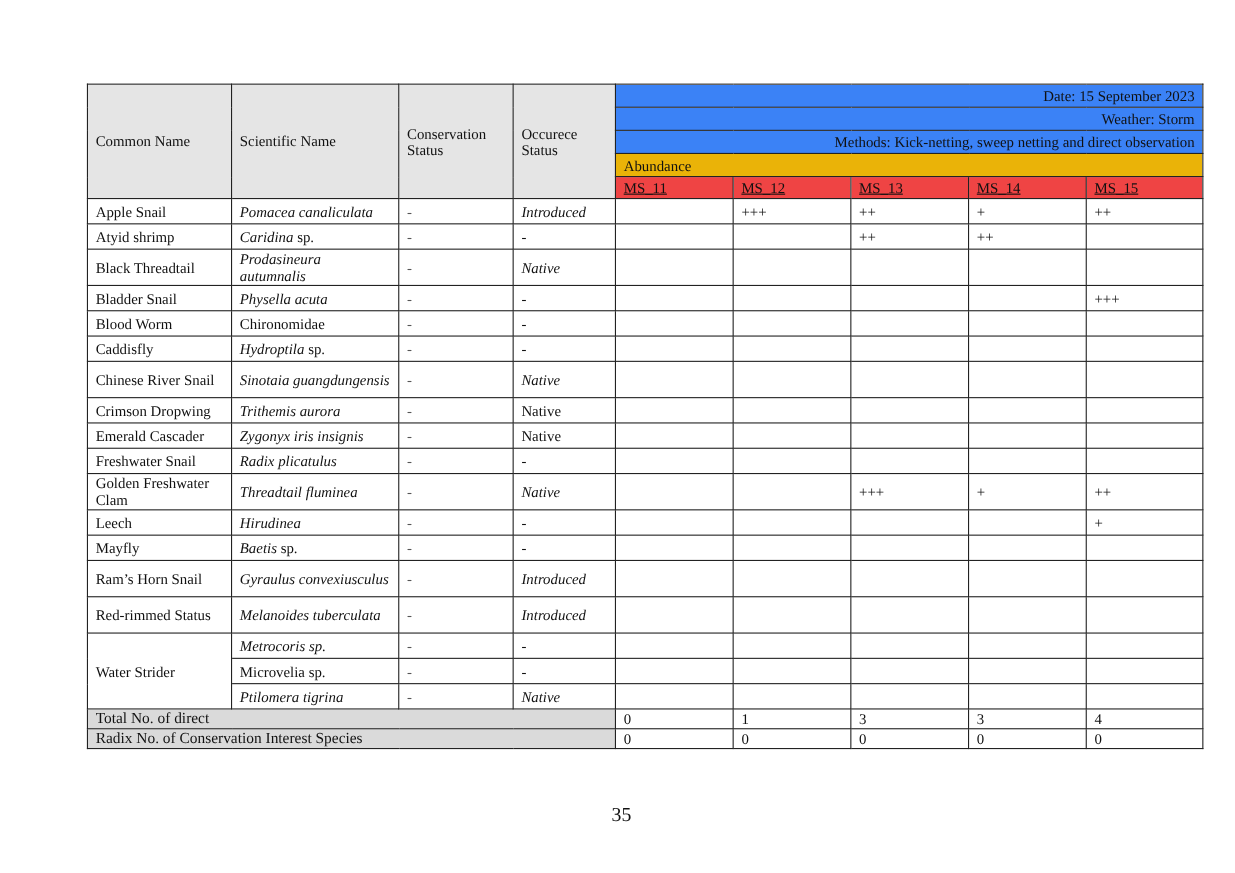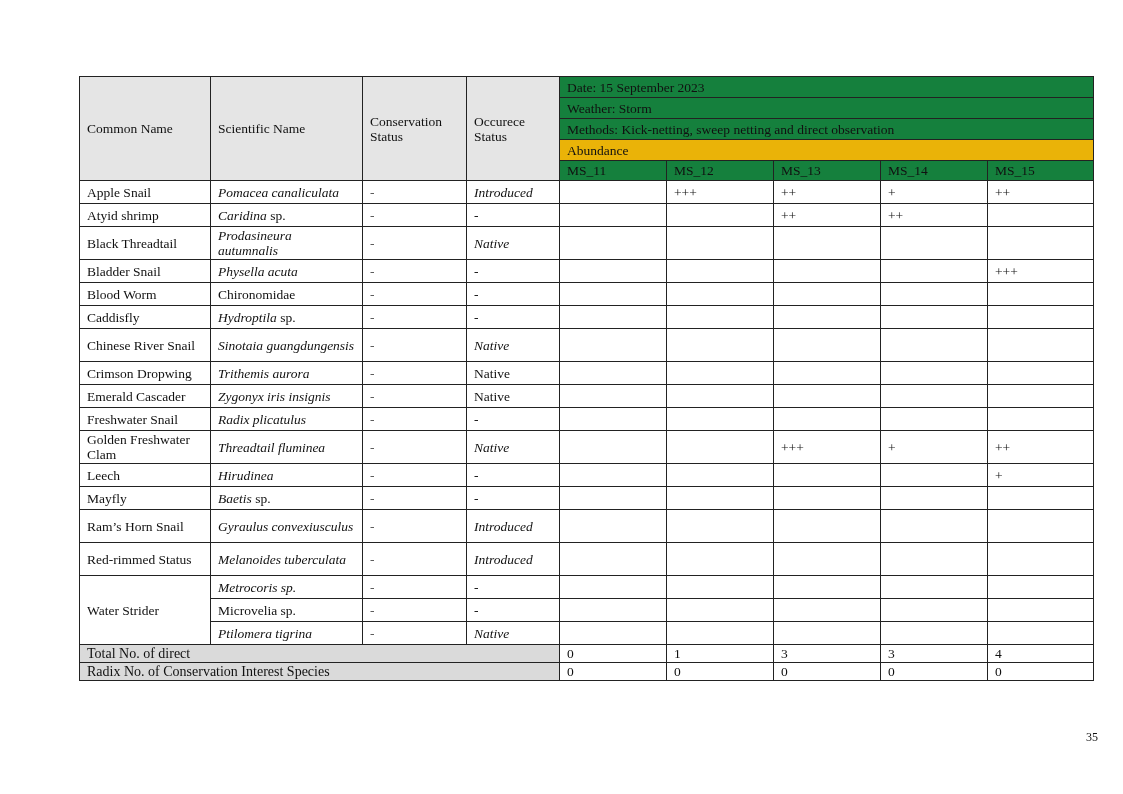--- a/index.html
+++ b/index.html
@@ -3,31 +3,31 @@
 <meta charset="utf-8">
 <style>
   html, body { margin: 0; padding: 0; background: #ffffff; }
   body { width: 1123px; height: 794px; position: relative; overflow: hidden;
          font-family: "Liberation Serif", serif; color: #111; }
   table.survey { position: absolute; left: 79px; top: 76px; width: 1014px;
                  border-collapse: collapse; table-layout: fixed; font-size: 13.5px; }
   table.survey td { border: 1.5px solid #222; padding: 0 7px; vertical-align: middle;
                     line-height: 15px; overflow: hidden; }
   .hdr { background: #e5e5e5; }
-  .meta { background: #15803d; height: 20px; }
+  .meta { background: #3b82f6; height: 20px; text-align: right; }
   .meta-ab { background: #eab308; height: 20px; margin-top: 16px; }
-  .site { background: #15803d; height: 19px; }
+  .site { background: #ef4444; height: 19px; text-decoration: underline; }
   td.bottom { vertical-align: bottom; padding-bottom: 1px; font-style: italic; }
   .sci i { font-style: italic; }
   .dash { color: #555; }
   tr.r1 td { height: 22px; }
   tr.r2 td { height: 32px; }
   .total td.lbl { background: #dadada; font-size: 14px; }
   .total td { height: 17px; }
-  .pageno { position: absolute; top: 730px; left: 0; width: 1098px; text-align: right; font-size: 12px; }
+  .pageno { position: absolute; top: 730px; left: 16px; width: 1098px; text-align: center; font-size: 18px; }
 </style>
 </head>
 <body>
 
 <table class="survey">
   <colgroup>
     <col style="width:131px">
       <col style="width:152px">
       <col style="width:104px">
       <col style="width:93px">

